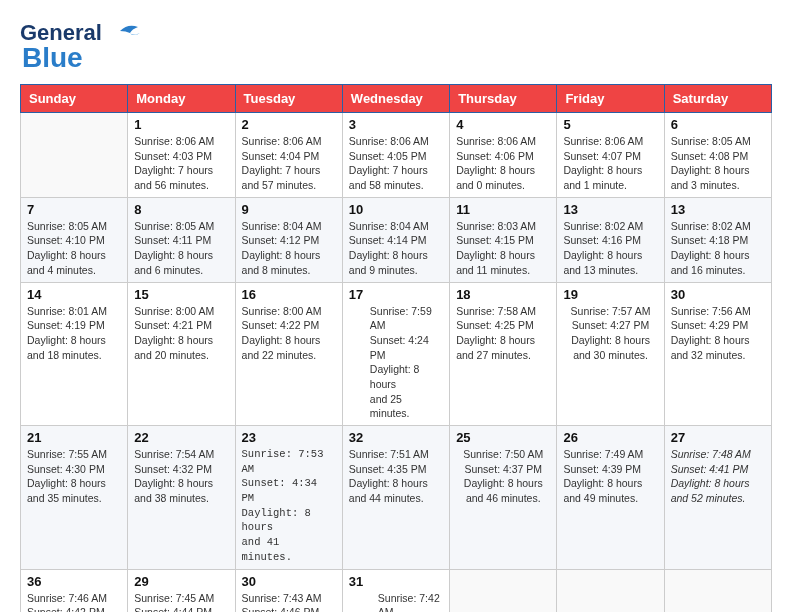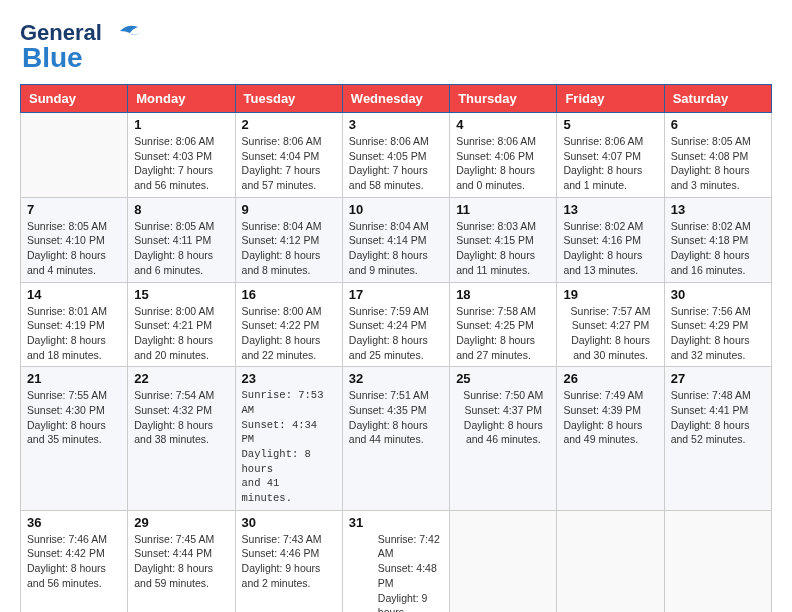--- a/index.html
+++ b/index.html
@@ -229,21 +229,21 @@
         </td>
         <td>
           <span class="day-number">16</span>
           <div class="day-info" style="white-space: pre-line;">Sunrise: 8:00 AM
 Sunset: 4:22 PM
 Daylight: 8 hours
 and 22 minutes.</div>
         </td>
         <td>
           <span class="day-number">17</span>
-          <div class="day-info" style="white-space: pre-line;">Sunrise: 7:59 AM
+          <div class="day-info" style="white-space: pre-line; margin-left: 21px;">Sunrise: 7:59 AM
 Sunset: 4:24 PM
 Daylight: 8 hours
 and 25 minutes.</div>
         </td>
         <td>
           <span class="day-number">18</span>
           <div class="day-info" style="white-space: pre-line;">Sunrise: 7:58 AM
 Sunset: 4:25 PM
 Daylight: 8 hours
 and 27 minutes.</div>
@@ -301,21 +301,21 @@
         </td>
         <td>
           <span class="day-number">26</span>
           <div class="day-info" style="white-space: pre-line;">Sunrise: 7:49 AM
 Sunset: 4:39 PM
 Daylight: 8 hours
 and 49 minutes.</div>
         </td>
         <td>
           <span class="day-number">27</span>
-          <div class="day-info" style="white-space: pre-line;">Sunrise: 7:48 AM
+          <div class="day-info" style="white-space: pre-line; font-style: italic;">Sunrise: 7:48 AM
 Sunset: 4:41 PM
 Daylight: 8 hours
 and 52 minutes.</div>
         </td>
       </tr>
       <tr>
         <td>
           <span class="day-number">36</span>
           <div class="day-info" style="white-space: pre-line;">Sunrise: 7:46 AM
 Sunset: 4:42 PM

